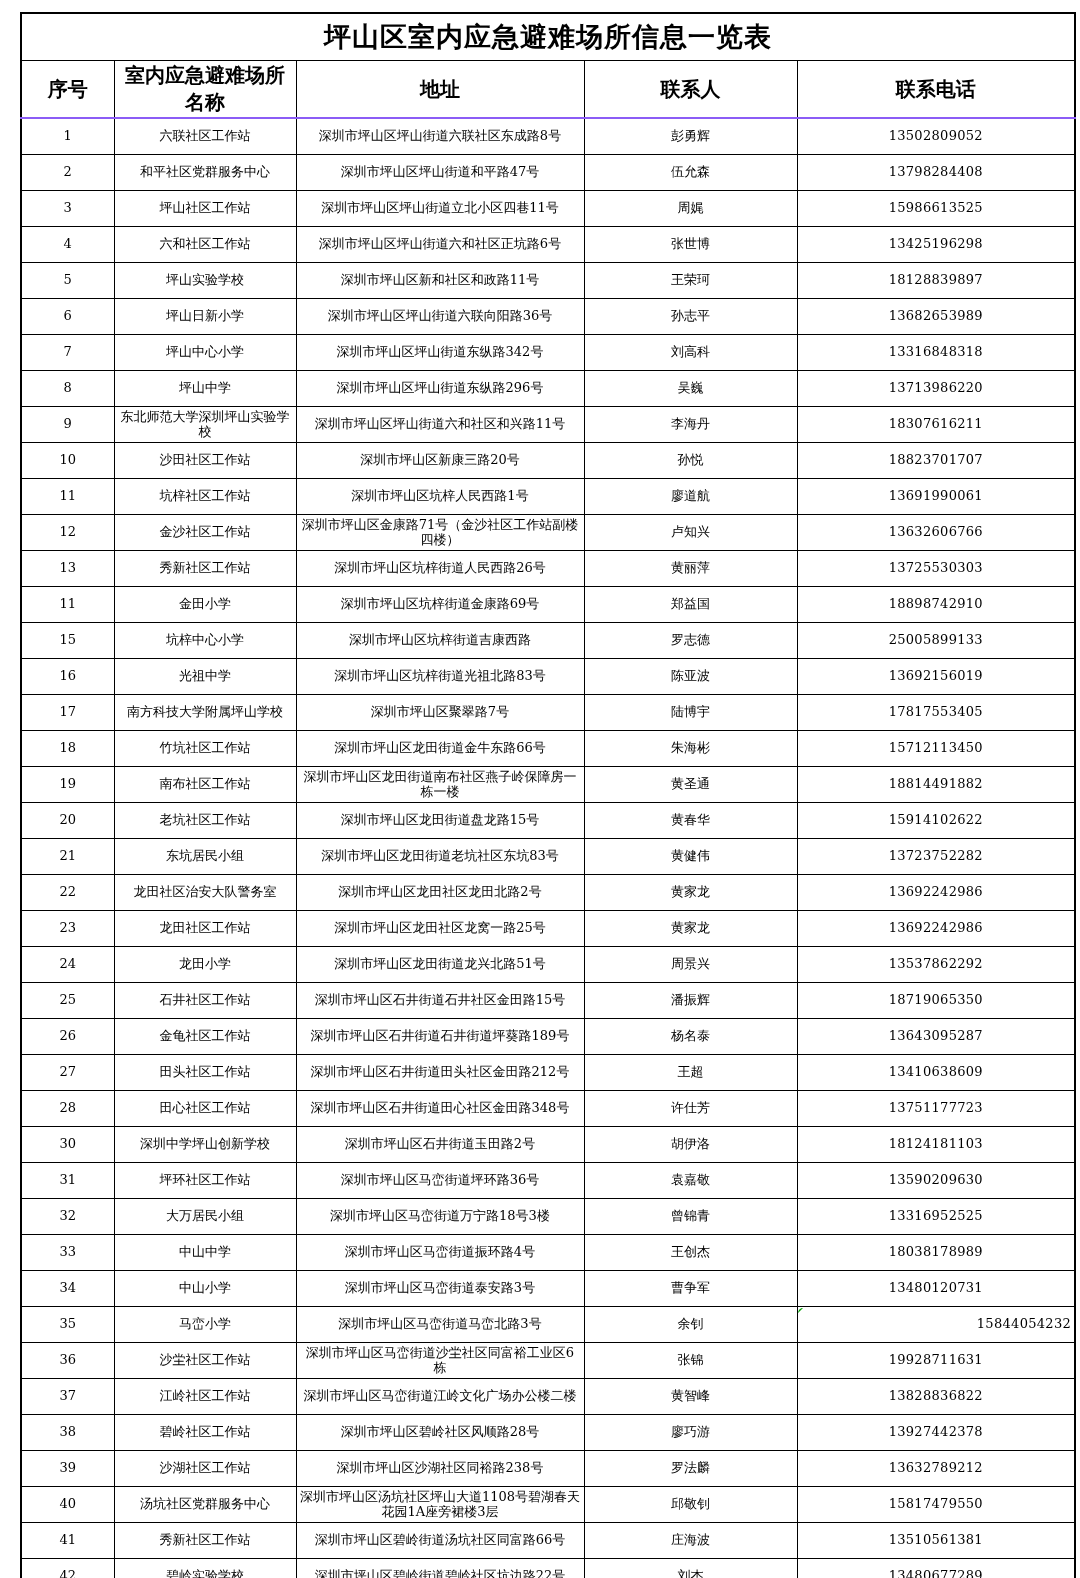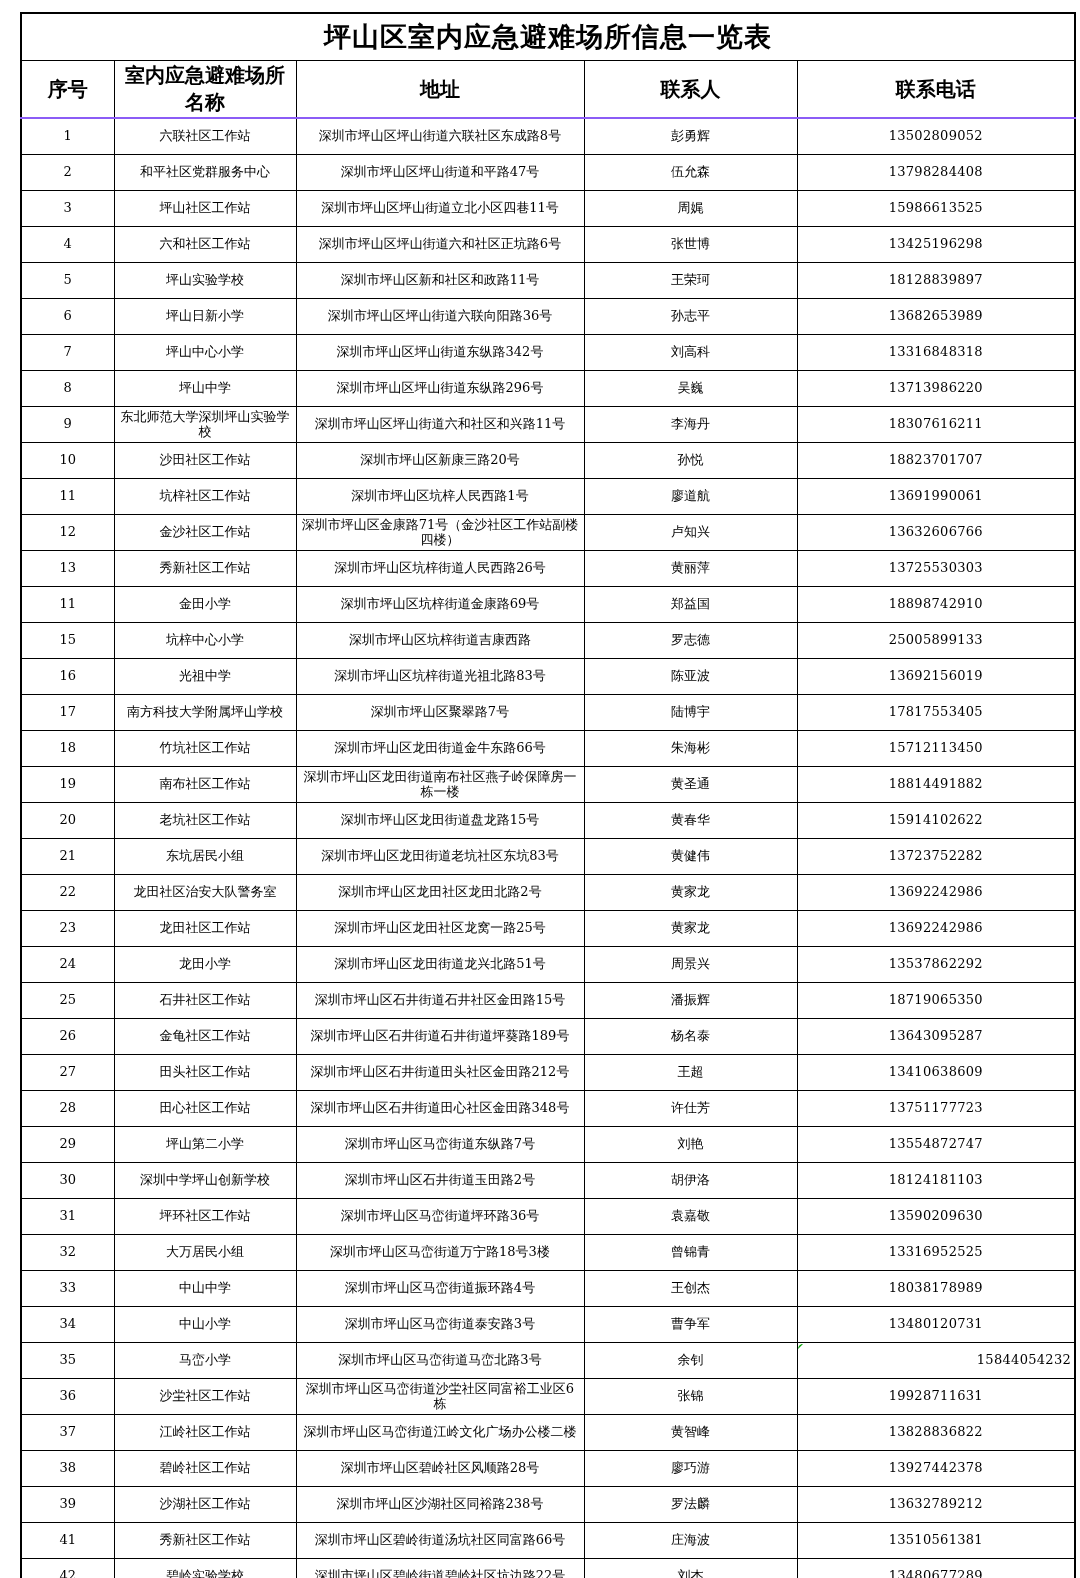--- a/index.html
+++ b/index.html
@@ -286,27 +286,20 @@
           <td class="cell-phone">13410638609</td>
         </tr>
         <tr class="data-row">
           <td class="cell-index">28</td>
           <td class="cell-name">田心社区工作站</td>
           <td class="cell-address">深圳市坪山区石井街道田心社区金田路348号</td>
           <td class="cell-contact">许仕芳</td>
           <td class="cell-phone">13751177723</td>
         </tr>
         <tr class="data-row">
-          <td class="cell-index">29</td>
-          <td class="cell-name">坪山第二小学</td>
-          <td class="cell-address">深圳市坪山区马峦街道东纵路7号</td>
-          <td class="cell-contact">刘艳</td>
-          <td class="cell-phone">13554872747</td>
-        </tr>
-        <tr class="data-row">
           <td class="cell-index">30</td>
           <td class="cell-name">深圳中学坪山创新学校</td>
           <td class="cell-address">深圳市坪山区石井街道玉田路2号</td>
           <td class="cell-contact">胡伊洛</td>
           <td class="cell-phone">18124181103</td>
         </tr>
         <tr class="data-row">
           <td class="cell-index">31</td>
           <td class="cell-name">坪环社区工作站</td>
           <td class="cell-address">深圳市坪山区马峦街道坪环路36号</td>
@@ -363,20 +356,27 @@
           <td class="cell-phone">13927442378</td>
         </tr>
         <tr class="data-row">
           <td class="cell-index">39</td>
           <td class="cell-name">沙湖社区工作站</td>
           <td class="cell-address">深圳市坪山区沙湖社区同裕路238号</td>
           <td class="cell-contact">罗法麟</td>
           <td class="cell-phone">13632789212</td>
         </tr>
         <tr class="data-row">
+          <td class="cell-index">40</td>
+          <td class="cell-name">汤坑社区党群服务中心</td>
+          <td class="cell-address">深圳市坪山区汤坑社区坪山大道1108号碧湖春天花园1A座旁裙楼3层</td>
+          <td class="cell-contact">邱敬钊</td>
+          <td class="cell-phone">15817479550</td>
+        </tr>
+        <tr class="data-row">
           <td class="cell-index">41</td>
           <td class="cell-name">秀新社区工作站</td>
           <td class="cell-address">深圳市坪山区碧岭街道汤坑社区同富路66号</td>
           <td class="cell-contact">庄海波</td>
           <td class="cell-phone">13510561381</td>
         </tr>
         <tr class="data-row">
           <td class="cell-index">42</td>
           <td class="cell-name">碧岭实验学校</td>
           <td class="cell-address">深圳市坪山区碧岭街道碧岭社区坑边路22号</td>

